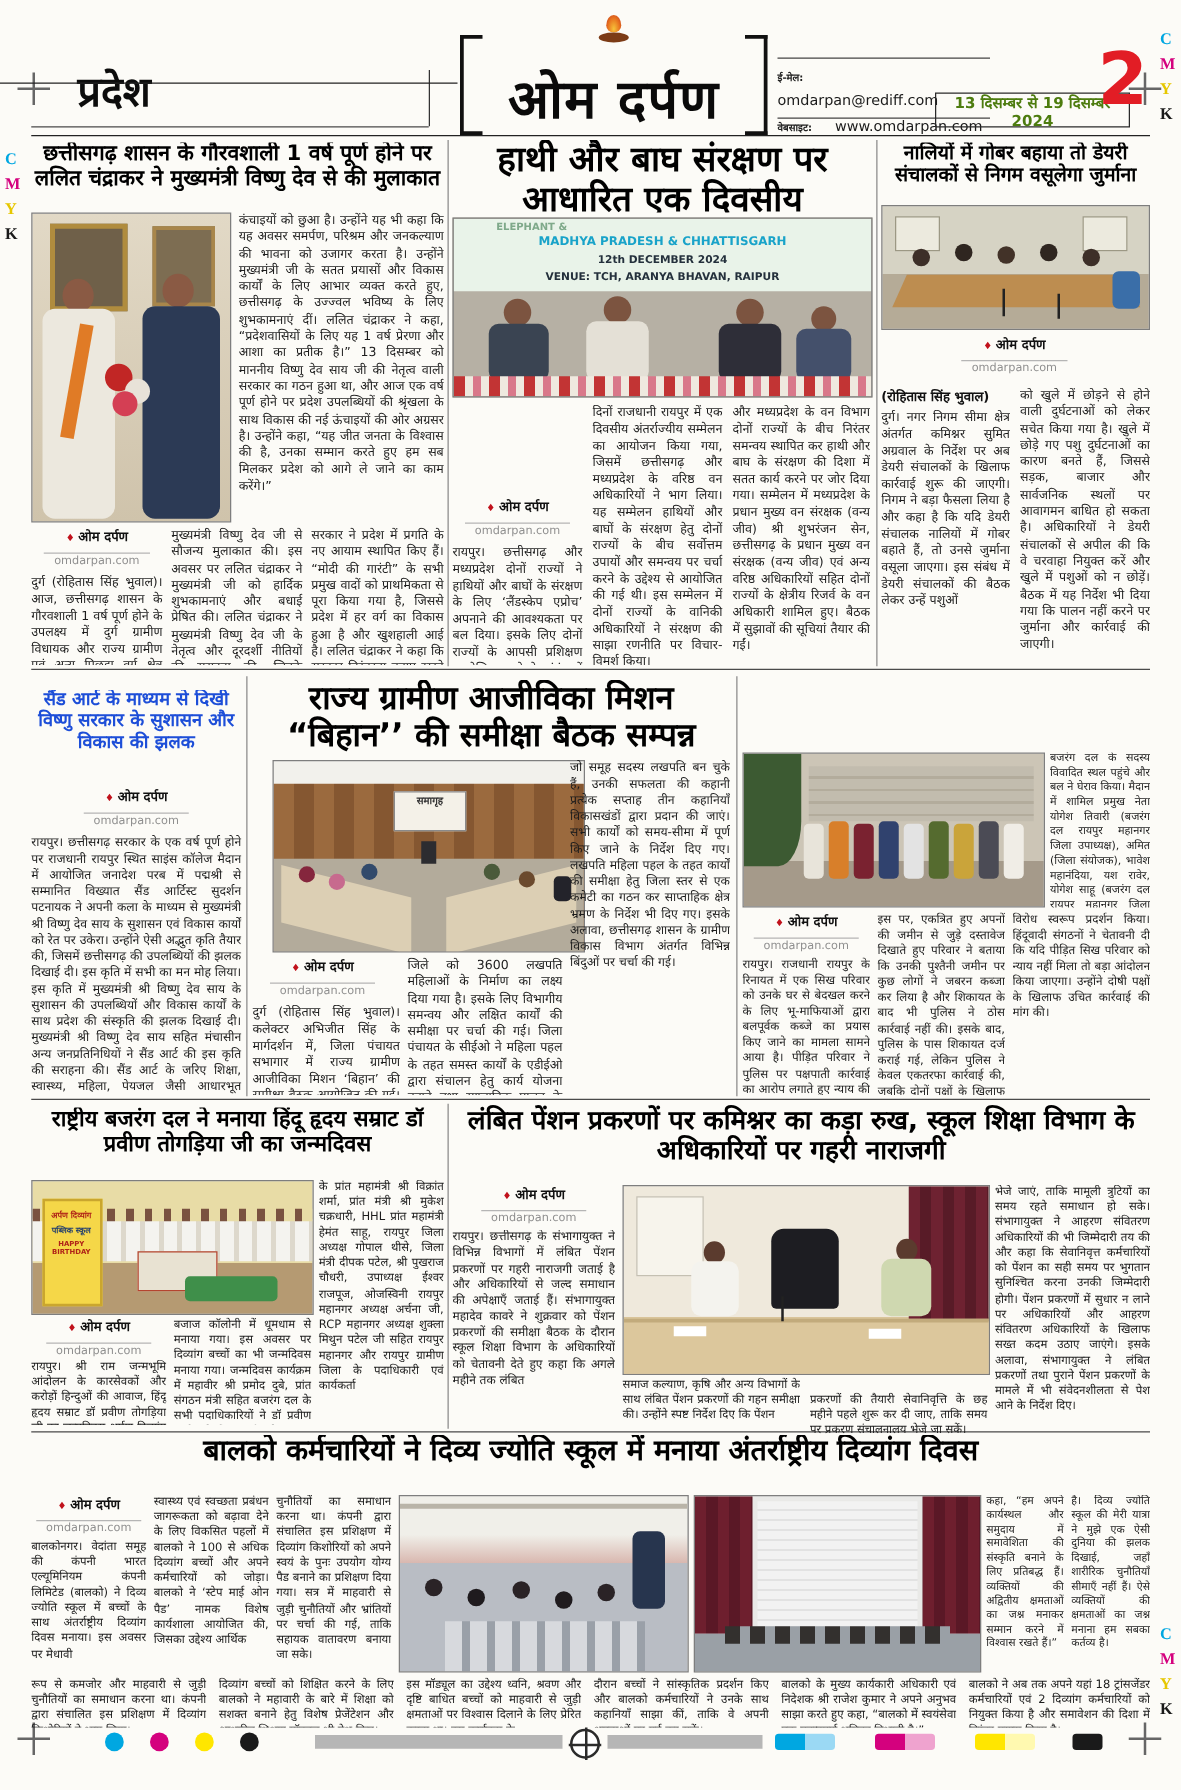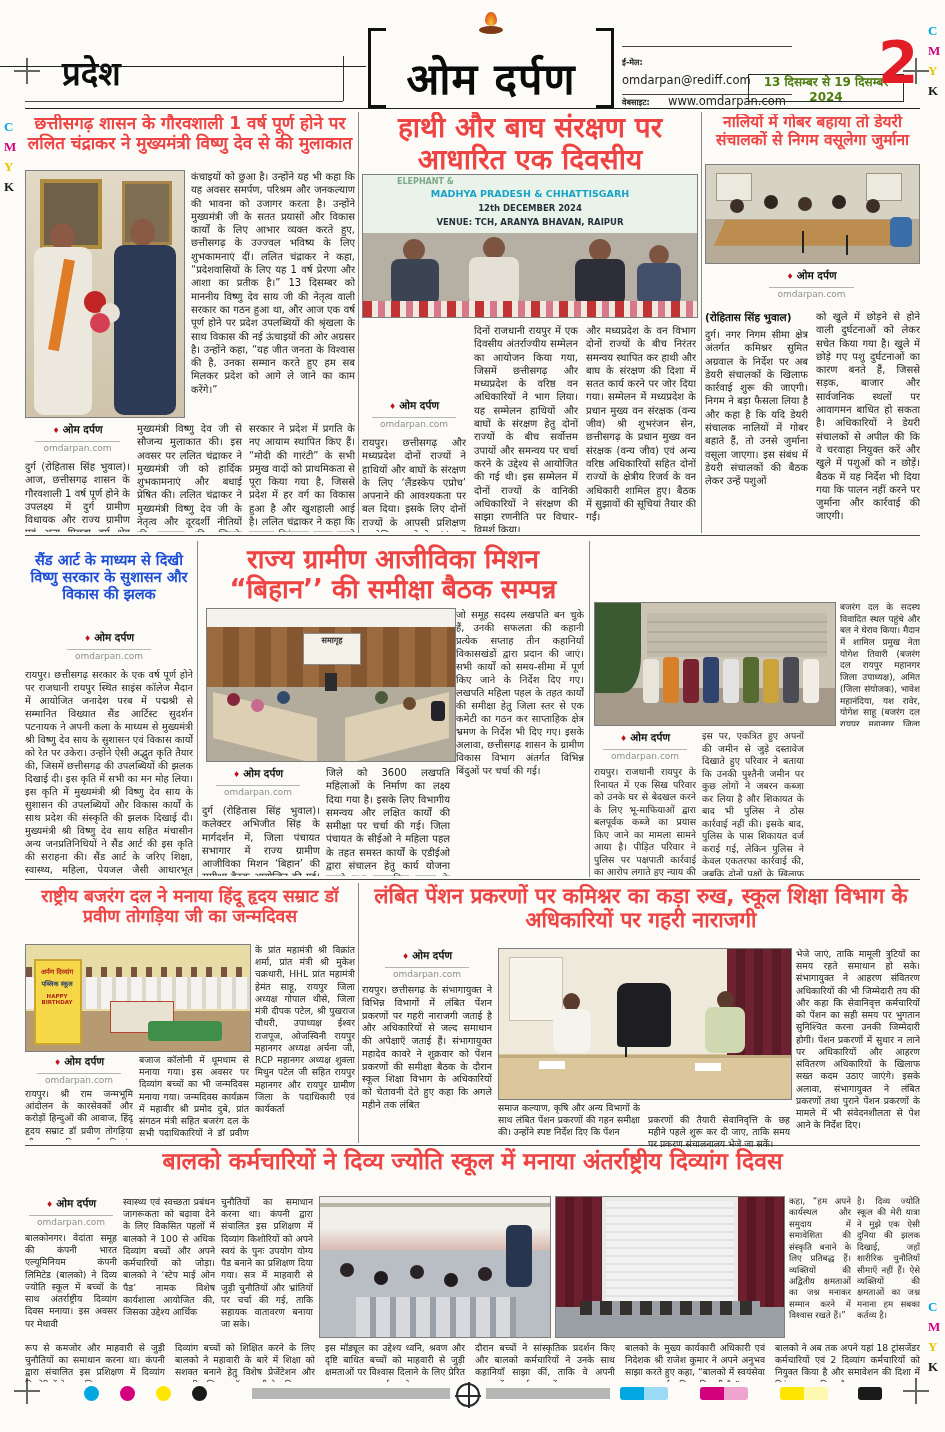--- a/index.html
+++ b/index.html
@@ -3,21 +3,21 @@
 <meta charset="utf-8">
 <style>
   html,body{margin:0;padding:0;background:#dddbd5;}
   .page{position:relative;width:945px;height:1432px;background:#fcfbf7;color:#141414;
         font-family:"DejaVu Sans",sans-serif;overflow:hidden;}
   .abs{position:absolute;}
   
   .hr{position:absolute;height:1px;background:#4a4a4a;}
   .vr{position:absolute;width:1px;background:#8a8a8a;}
   
-  .hl{position:absolute;margin:0;font-weight:700;text-align:center;line-height:1.16;color:#ef4444;overflow:hidden;}
+  .hl{position:absolute;margin:0;font-weight:700;text-align:center;line-height:1.16;color:#000000;overflow:hidden;}
   .hl-red{color:#1d4ed8;}
   
   .bcol{position:absolute;text-align:justify;font-size:10px;line-height:1.33;overflow:hidden;color:#1c1c1c;}
   
   .byline{position:absolute;text-align:center;overflow:hidden;}
   .byline .nm{font-weight:700;font-size:10.5px;color:#111;}
   .byline .dm{color:#c1121c;font-size:8px;margin-right:3px;}
   .byline .site{display:inline-block;font-size:9px;color:#8f8f8f;border-top:1px solid #b5b5b5;padding:1px 8px 0;margin-top:1px;}
   .subhead{position:absolute;font-weight:700;font-size:11.5px;line-height:1.3;color:#111;overflow:hidden;}
   .reporter{position:absolute;font-weight:700;font-size:10.5px;color:#111;overflow:hidden;}
@@ -192,21 +192,21 @@
     <h2 class="hl hl-red" style="left:0;top:12px;width:168px;height:72px;font-size:14.5px">सैंड आर्ट के माध्यम से दिखी विष्णु सरकार के सुशासन और विकास की झलक</h2>
     <div class="byline" style="left:0;top:90px;width:168px">
       <div class="nm"><span class="dm">♦</span><span>ओम दर्पण</span></div>
       <div class="site">omdarpan.com</div>
     </div>
     <div class="bcol" style="left:0;top:128px;width:168px;height:208px;font-size:9.8px">रायपुर। छत्तीसगढ़ सरकार के एक वर्ष पूर्ण होने पर राजधानी रायपुर स्थित साइंस कॉलेज मैदान में आयोजित जनादेश परब में पद्मश्री से सम्मानित विख्यात सैंड आर्टिस्ट सुदर्शन पटनायक ने अपनी कला के माध्यम से मुख्यमंत्री श्री विष्णु देव साय के सुशासन एवं विकास कार्यों को रेत पर उकेरा। उन्होंने ऐसी अद्भुत कृति तैयार की, जिसमें छत्तीसगढ़ की उपलब्धियों की झलक दिखाई दी। इस कृति में सभी का मन मोह लिया। इस कृति में मुख्यमंत्री श्री विष्णु देव साय के सुशासन की उपलब्धियों और विकास कार्यों के साथ प्रदेश की संस्कृति की झलक दिखाई दी। मुख्यमंत्री श्री विष्णु देव साय सहित मंचासीन अन्य जनप्रतिनिधियों ने सैंड आर्ट की इस कृति की सराहना की। सैंड आर्ट के जरिए शिक्षा, स्वास्थ्य, महिला, पेयजल जैसी आधारभूत सुविधाओं में उल्लेखनीय प्रगति दिखी है।</div>
   </section>
 
   <section class="abs" style="left:202px;top:540px;width:382px;height:338px">
     <h2 class="hl" style="left:0;top:4px;width:382px;height:58px;font-size:26px">राज्य ग्रामीण आजीविका मिशन “बिहान’’ की समीक्षा बैठक सम्पन्न</h2>
-    <div class="photo" style="left:4px;top:68px;width:248px;height:152px;background:linear-gradient(#f2f1ec 12%,#9b6a3e 12%)">
+    <div class="photo" style="left:16px;top:68px;width:248px;height:152px;background:linear-gradient(#f2f1ec 12%,#9b6a3e 12%)">
       <span style="left:0;top:18px;width:248px;height:60px;background:repeating-linear-gradient(90deg,#9b6a3e 0 16px,#855731 16px 32px)"></span>
       <span style="left:96px;top:24px;width:56px;height:30px;background:#f4f1e8;border:1px solid #8a8a8a;text-align:center;font-size:8px;font-weight:700;color:#333;line-height:14px">समागृह</span>
       <span style="left:0;top:78px;width:248px;height:74px;background:#b3ab9b"></span>
       <span style="left:6px;top:96px;width:104px;height:46px;background:#dccfb4;transform:skewY(14deg)"></span>
       <span style="left:138px;top:96px;width:104px;height:46px;background:#dccfb4;transform:skewY(-14deg)"></span>
       <span style="left:20px;top:84px;width:13px;height:13px;background:#85263d;border-radius:50%"></span>
       <span style="left:44px;top:90px;width:13px;height:13px;background:#c76a8e;border-radius:50%"></span>
       <span style="left:70px;top:82px;width:13px;height:13px;background:#324a6b;border-radius:50%"></span>
       <span style="left:118px;top:64px;width:12px;height:18px;background:#2c2c30"></span>
       <span style="left:168px;top:82px;width:13px;height:13px;background:#4a5a3a;border-radius:50%"></span>
@@ -236,20 +236,21 @@
       <span style="left:188px;top:54px;width:16px;height:46px;background:#4b4b55;border-radius:4px"></span>
       <span style="left:208px;top:56px;width:16px;height:44px;background:#f0ede6;border-radius:4px"></span>
     </div>
     <div class="bcol" style="left:246px;top:62px;width:80px;height:124px;font-size:8.8px">बजरंग दल के सदस्य विवादित स्थल पहुंचे और बल ने घेराव किया। मैदान में शामिल प्रमुख नेता योगेश तिवारी (बजरंग दल रायपुर महानगर जिला उपाध्यक्ष), अमित (जिला संयोजक), भावेश महानंदिया, यश रावेर, योगेश साहू (बजरंग दल रायपुर महानगर जिला अध्यक्ष), गौरव</div>
     <div class="byline" style="left:0;top:190px;width:102px">
       <div class="nm"><span class="dm">♦</span><span>ओम दर्पण</span></div>
       <div class="site">omdarpan.com</div>
     </div>
     <div class="bcol" style="left:0;top:226px;width:102px;height:110px;font-size:9.4px">रायपुर। राजधानी रायपुर के रिनायत में एक सिख परिवार को उनके घर से बेदखल करने के लिए भू-माफियाओं द्वारा बलपूर्वक कब्जे का प्रयास किए जाने का मामला सामने आया है। पीड़ित परिवार ने पुलिस पर पक्षपाती कार्रवाई का आरोप लगाते हुए न्याय की गुहार लगाई है।</div>
     <div class="bcol" style="left:108px;top:190px;width:102px;height:146px;font-size:9.4px">इस पर, एकत्रित हुए अपनों की जमीन से जुड़े दस्तावेज दिखाते हुए परिवार ने बताया कि उनकी पुश्तैनी जमीन पर कुछ लोगों ने जबरन कब्जा कर लिया है और शिकायत के बाद भी पुलिस ने ठोस कार्रवाई नहीं की। इसके बाद, पुलिस के पास शिकायत दर्ज कराई गई, लेकिन पुलिस ने केवल एकतरफा कार्रवाई की, जबकि दोनों पक्षों के खिलाफ कार्रवाई होनी चाहिए थी। इस पर, राष्ट्रीय बजरंग दल ने</div>
+    <div class="bcol" style="left:216px;top:190px;width:110px;height:146px;font-size:9.4px">विरोध स्वरूप प्रदर्शन किया। हिंदूवादी संगठनों ने चेतावनी दी कि यदि पीड़ित सिख परिवार को न्याय नहीं मिला तो बड़ा आंदोलन किया जाएगा। उन्होंने दोषी पक्षों के खिलाफ उचित कार्रवाई की मांग की।</div>
   </section>
 
   <section class="abs" style="left:25px;top:882px;width:330px;height:260px">
     <h2 class="hl" style="left:0;top:4px;width:330px;height:54px;font-size:17.5px">राष्ट्रीय बजरंग दल ने मनाया हिंदू हृदय सम्राट डॉ प्रवीण तोगड़िया जी का जन्मदिवस</h2>
     <div class="photo" style="left:0;top:62px;width:224px;height:106px;background:linear-gradient(#e8dca6 62%,#b59a72 62%)">
       <span style="left:0;top:30px;width:224px;height:34px;background:repeating-linear-gradient(90deg,#f4f3ef 0 11px,#ddd8cc 11px 15px)"></span>
       <span style="left:0;top:22px;width:224px;height:10px;background:repeating-linear-gradient(90deg,#7a5240 0 6px,#e8dca6 6px 15px)"></span>
       <span style="left:8px;top:14px;width:44px;height:82px;background:#f5d748;border:2px solid #caa62e"></span>
       <span style="left:12px;top:22px;width:38px;font-size:6.5px;font-weight:700;color:#b02318;text-align:center">अर्पण दिव्यांग</span>
       <span style="left:12px;top:34px;width:38px;font-size:6.5px;font-weight:700;color:#25406e;text-align:center">पब्लिक स्कूल</span>

